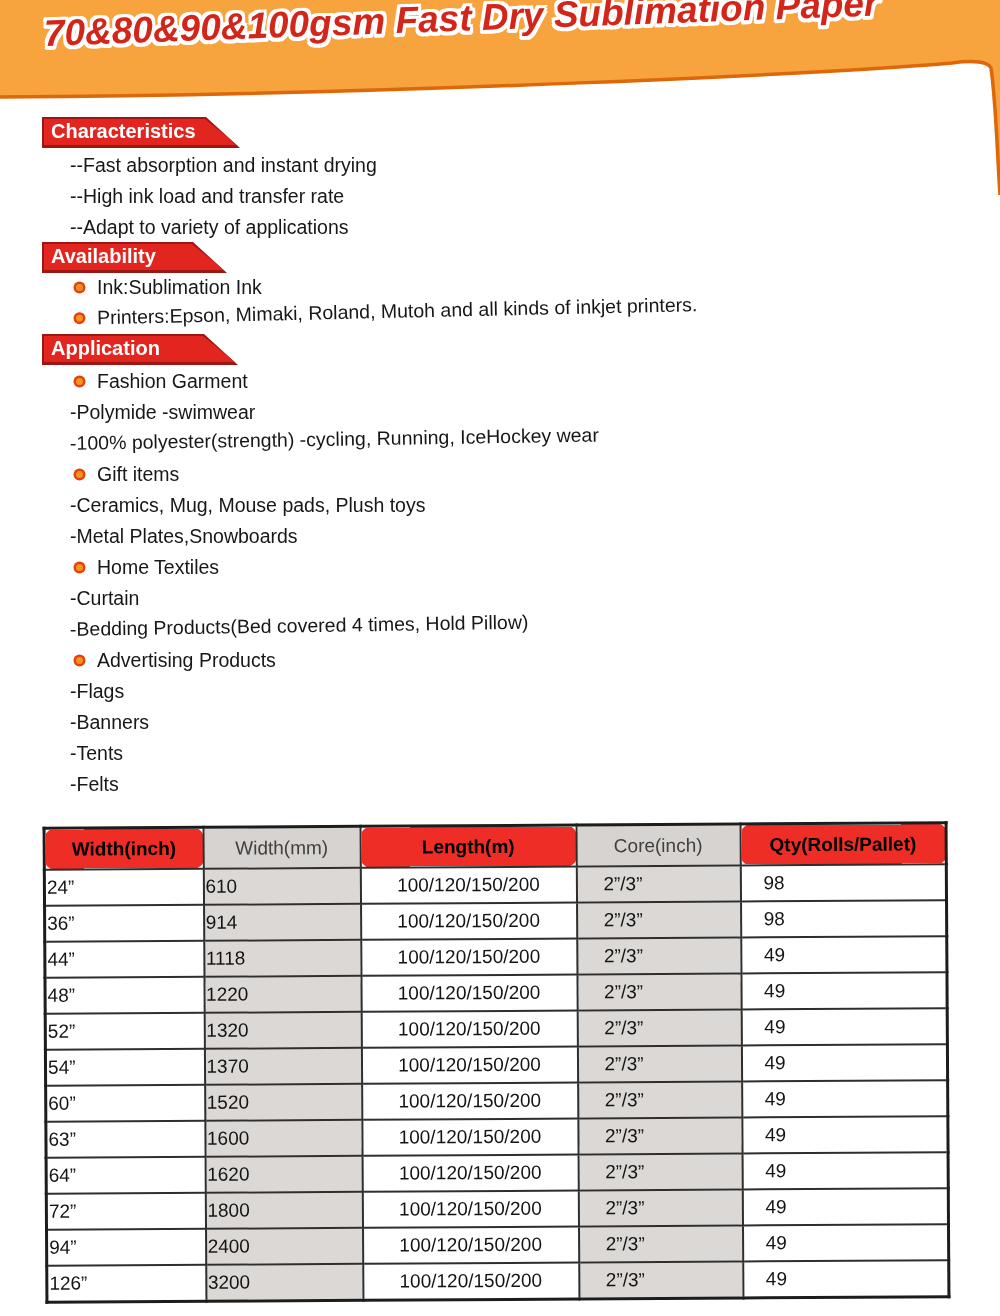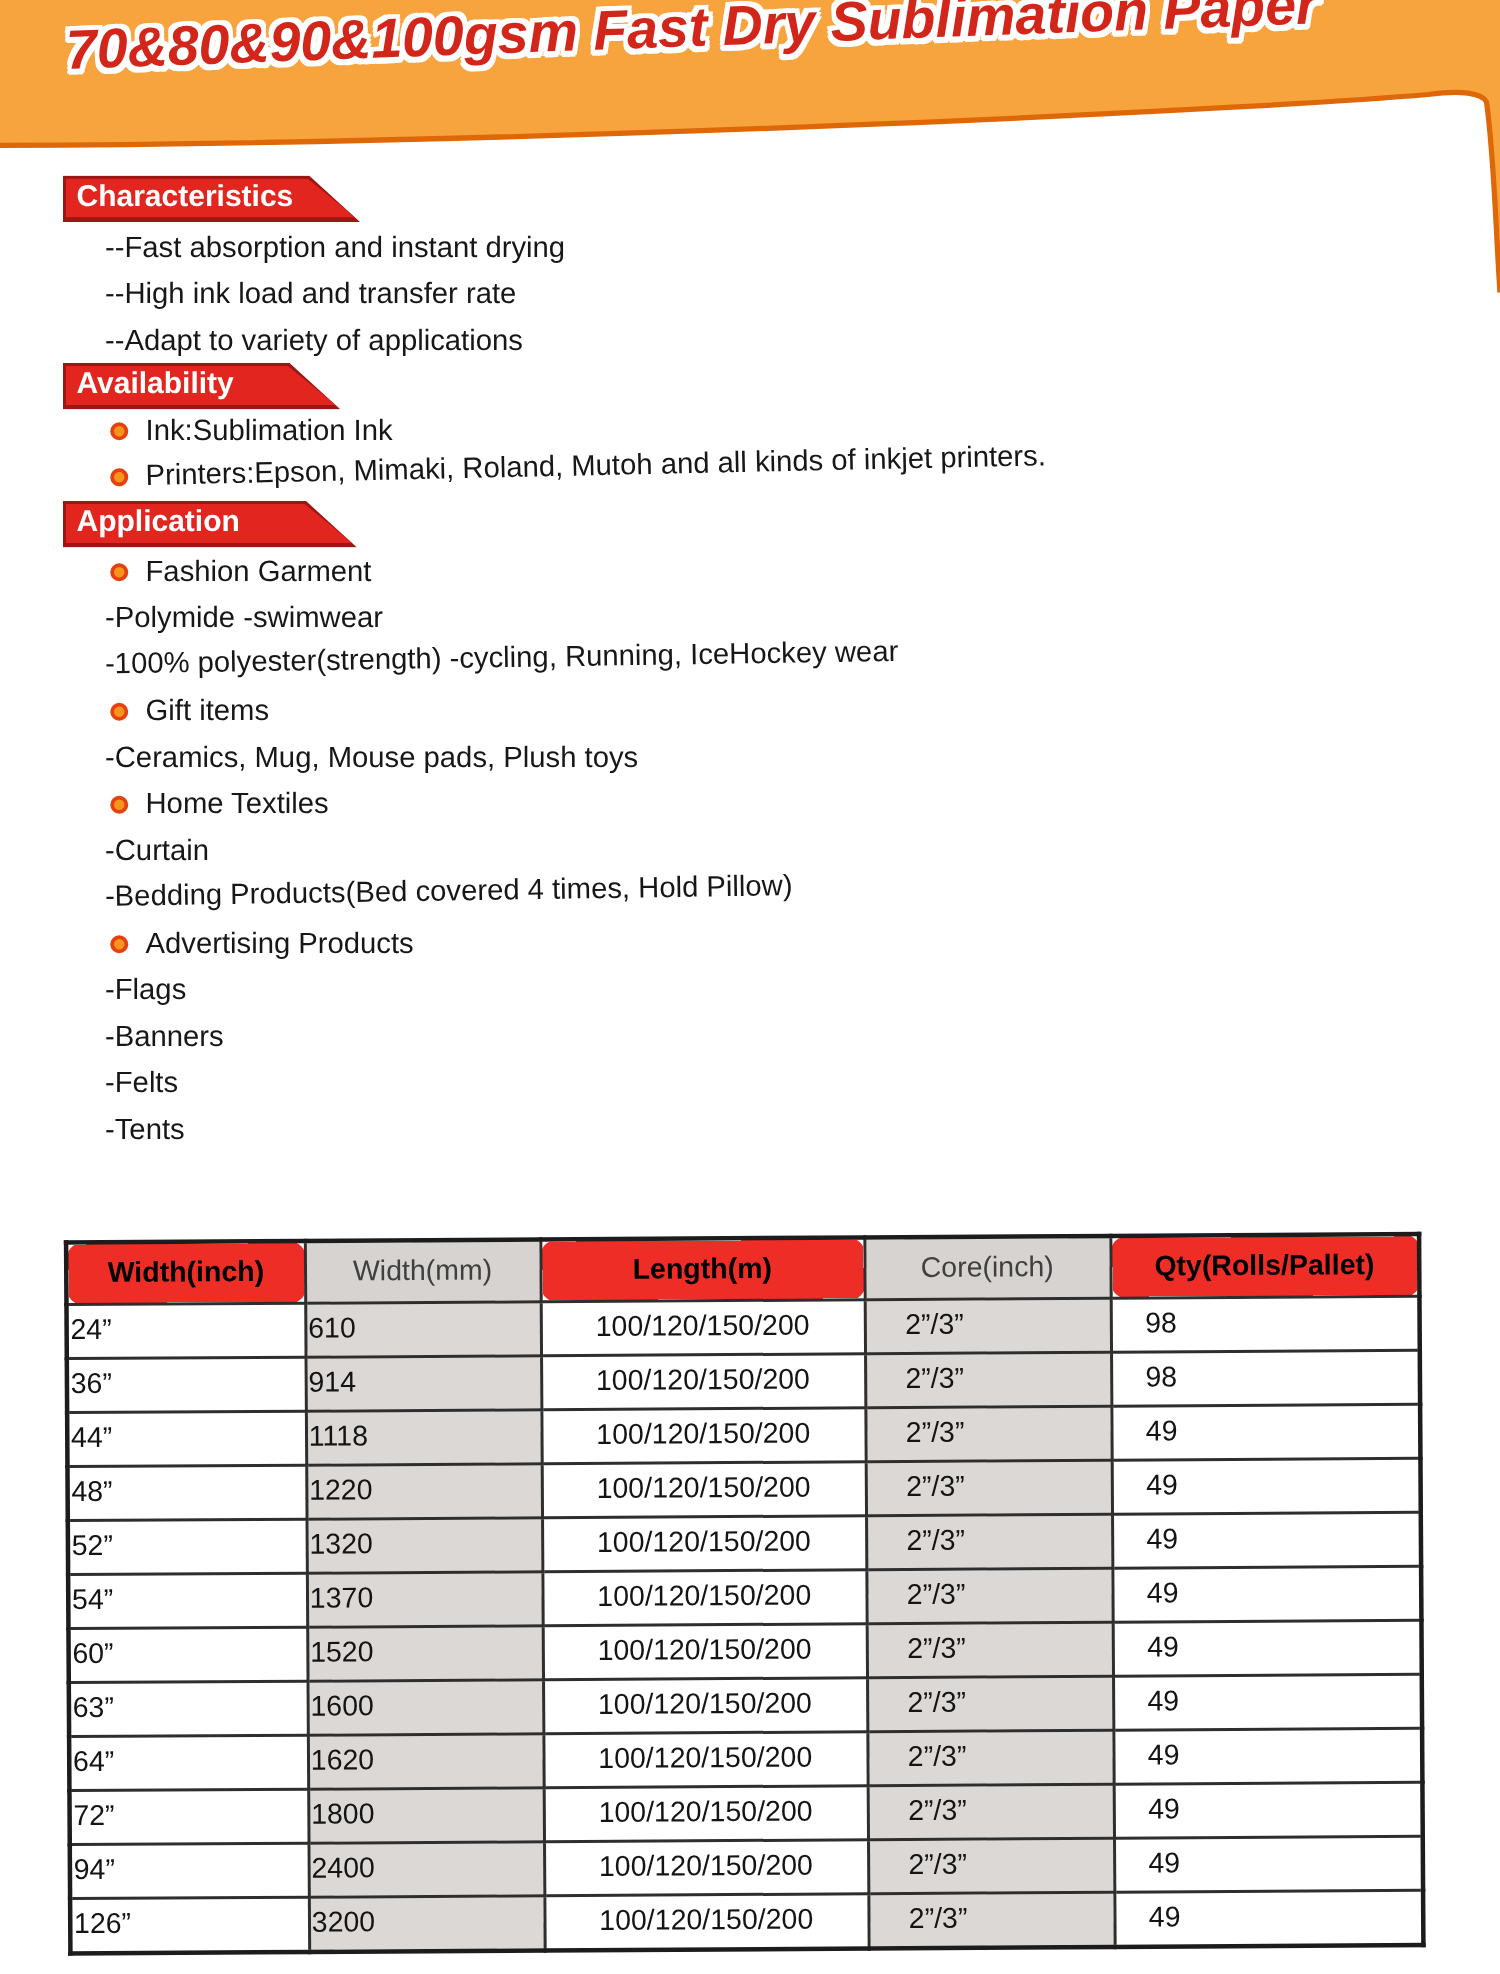--- a/index.html
+++ b/index.html
@@ -130,34 +130,35 @@
           <span class="dot"></span>
           <span>Fashion Garment</span>
         </li>
         <li class="plain"><span>-Polymide -swimwear</span></li>
         <li class="plain tilt-b"><span>-100% polyester(strength) -cycling, Running, IceHockey wear</span></li>
         <li class="bullet">
           <span class="dot"></span>
           <span>Gift items</span>
         </li>
         <li class="plain"><span>-Ceramics, Mug, Mouse pads, Plush toys</span></li>
+        <li class="plain"><span>-Metal Plates,Snowboards</span></li>
         <li class="bullet">
           <span class="dot"></span>
           <span>Home Textiles</span>
         </li>
         <li class="plain"><span>-Curtain</span></li>
         <li class="plain tilt-b"><span>-Bedding Products(Bed covered 4 times, Hold Pillow)</span></li>
         <li class="bullet">
           <span class="dot"></span>
           <span>Advertising Products</span>
         </li>
         <li class="plain"><span>-Flags</span></li>
         <li class="plain"><span>-Banners</span></li>
+        <li class="plain"><span>-Tents</span></li>
         <li class="plain"><span>-Felts</span></li>
-        <li class="plain"><span>-Tents</span></li>
       </ul>
     </div>
 
   <div class="table-wrap">
     <table class="spec">
       <colgroup>
         <col style="width:159px">
           <col style="width:157px">
           <col style="width:216px">
         <col style="width:164px">

